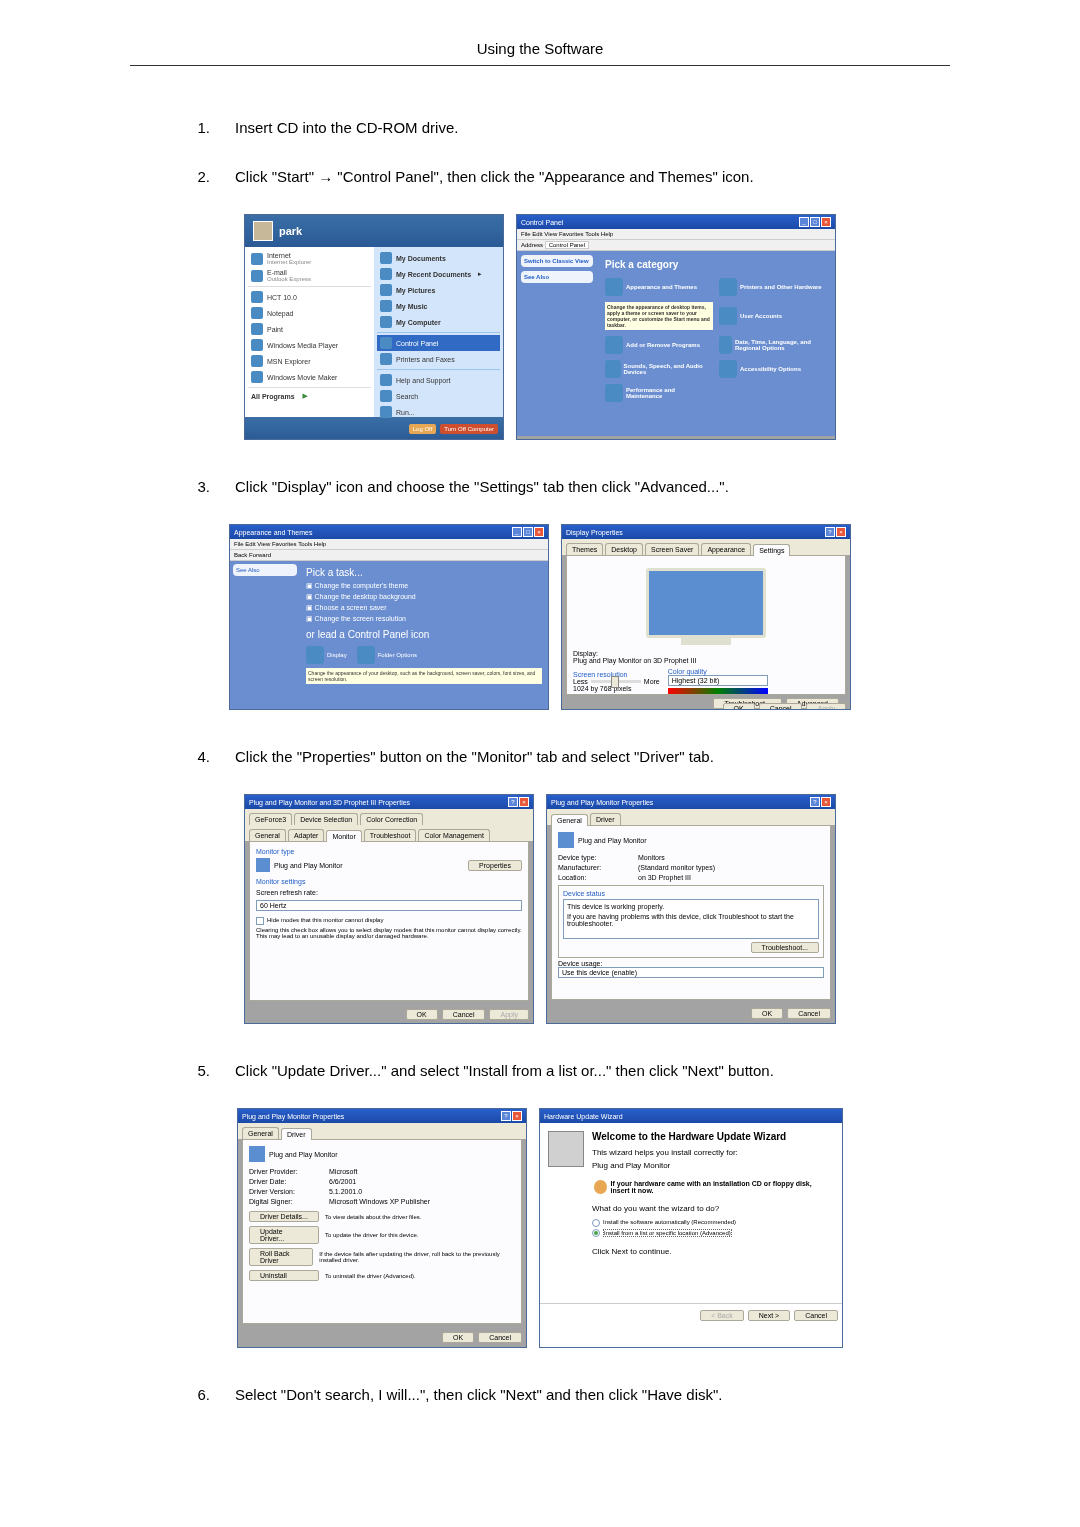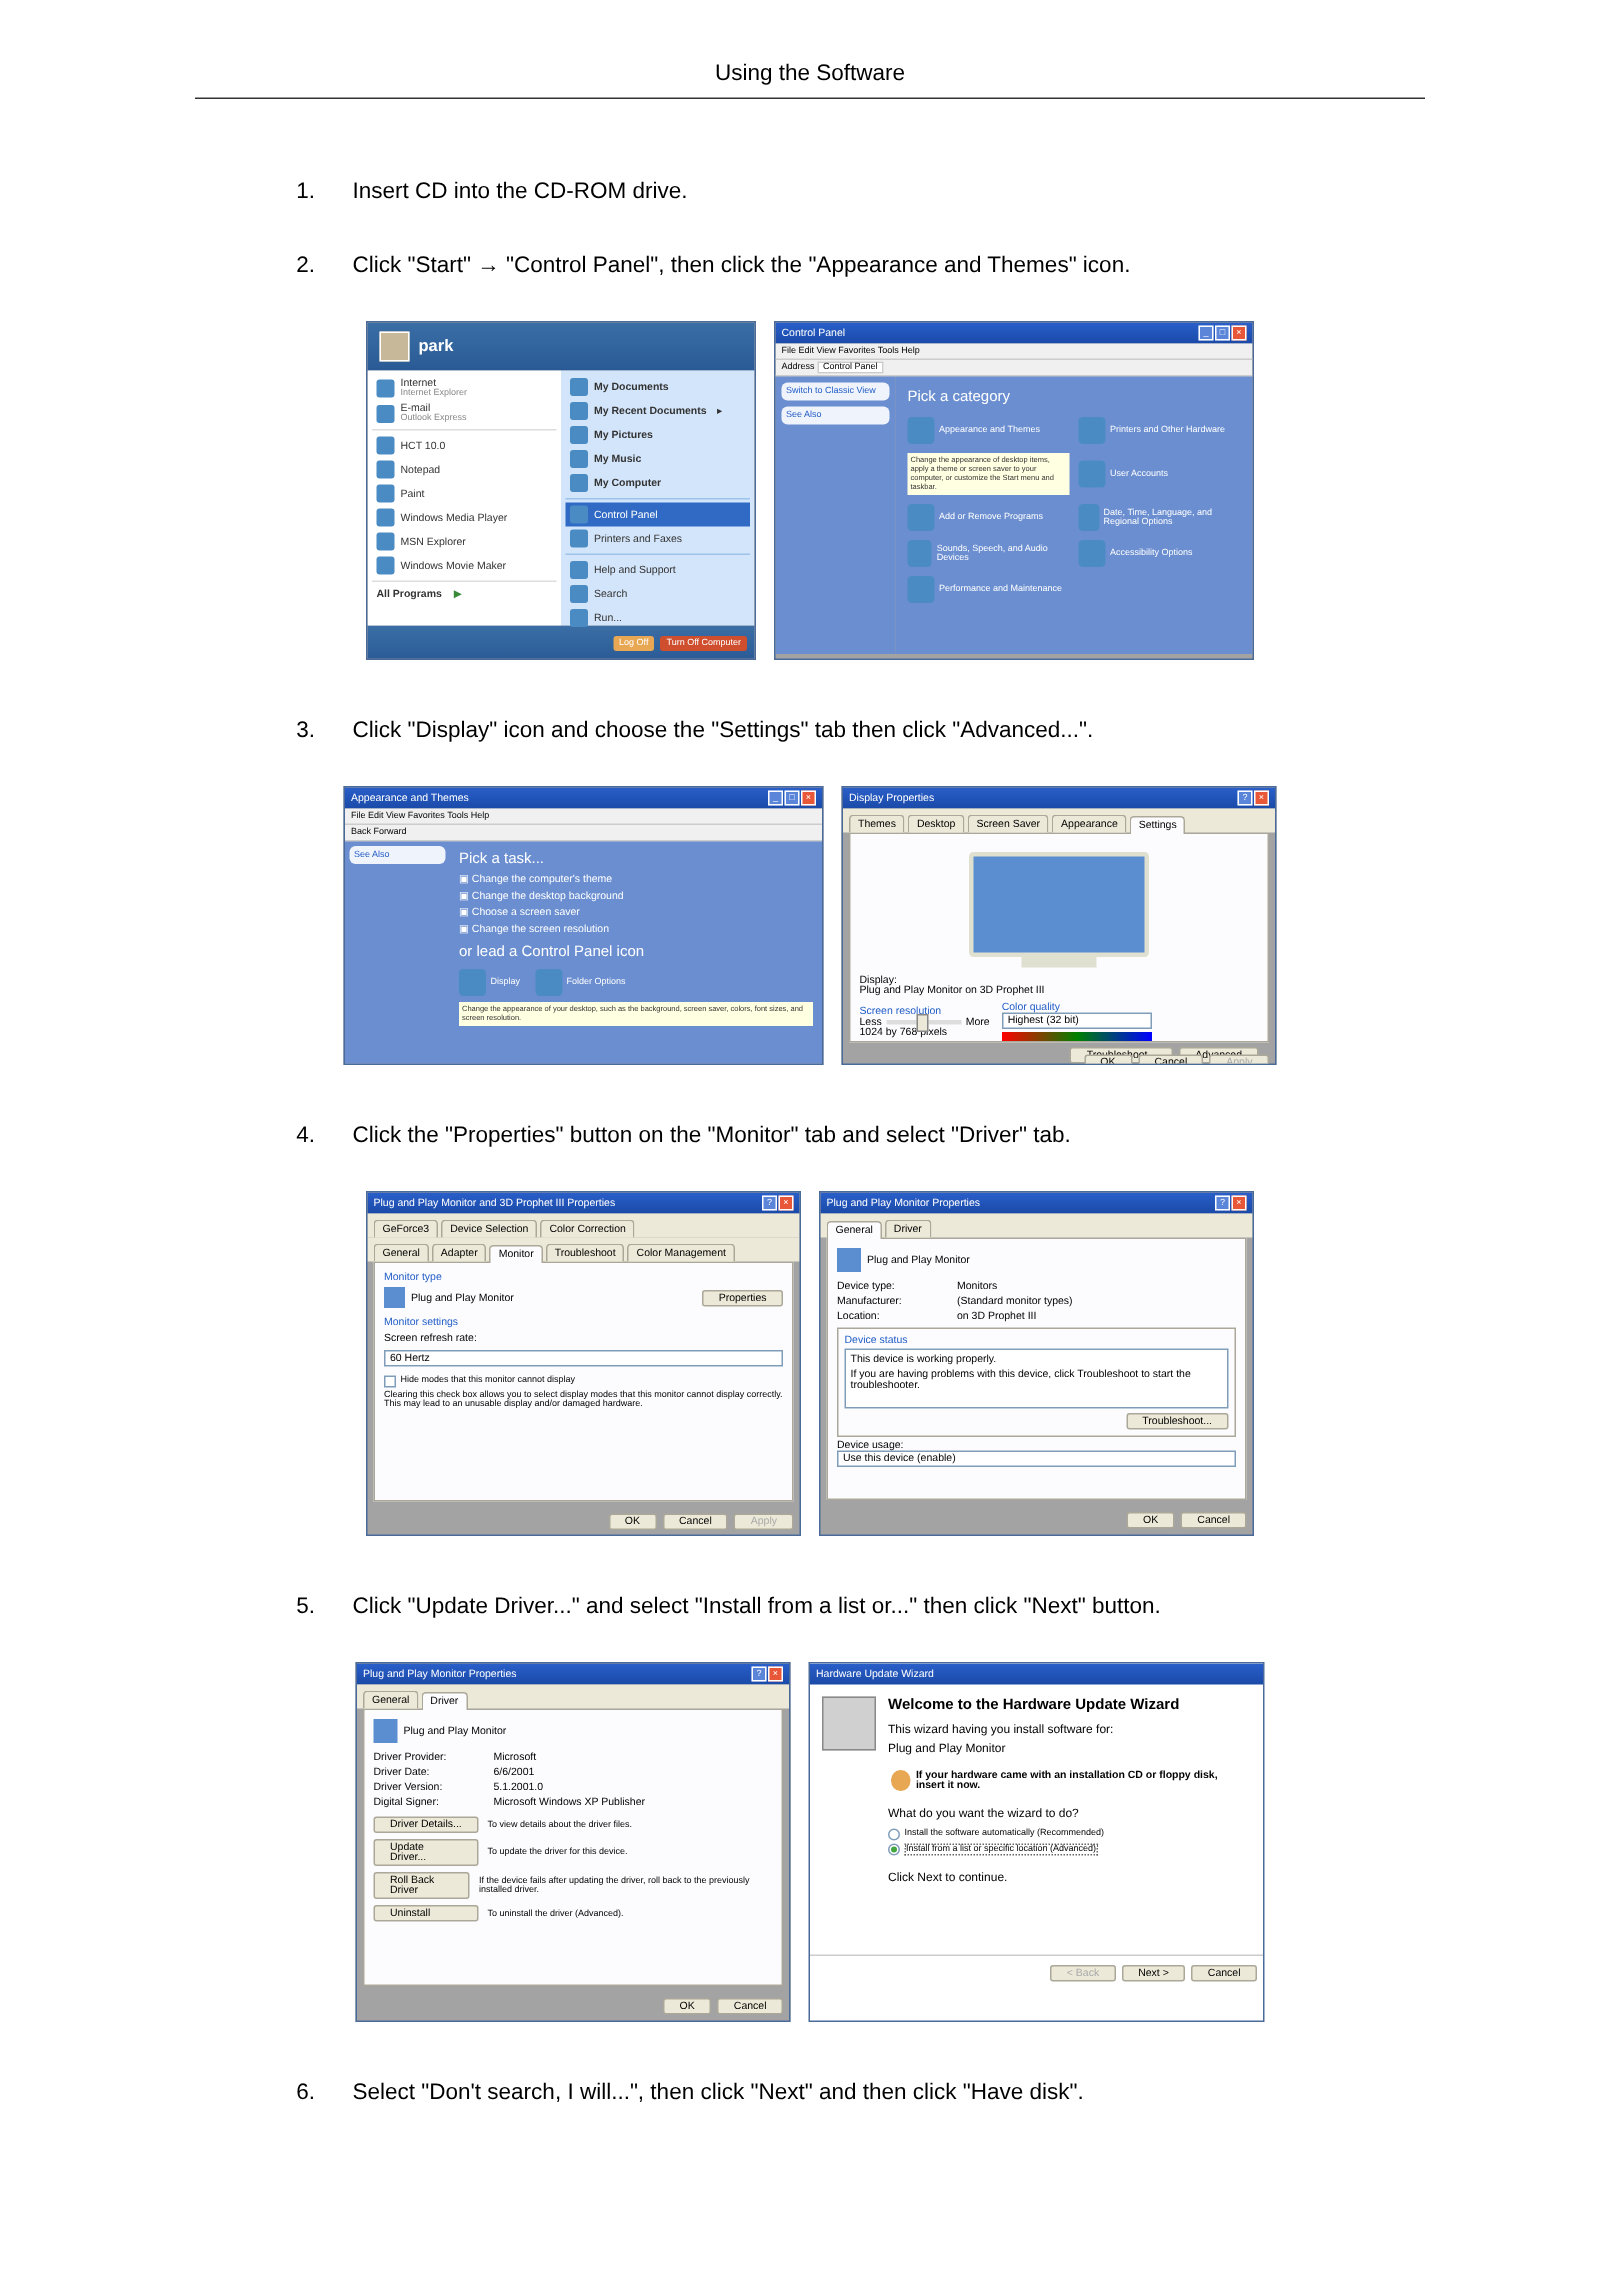--- a/index.html
+++ b/index.html
@@ -158,20 +158,21 @@
     .win-btn.close { background: #e85838; }
     .win-toolbar {
       background: #f0f0f0;
       padding: 2px 4px;
       font-size: 6px;
       border-bottom: 1px solid #ccc;
     }
     .ctrl-body {
       display: flex;
       height: 185px;
+      font-weight: bold;
     }
     .ctrl-side {
       width: 80px;
       background: #6a8ed0;
       padding: 4px;
     }
     .ctrl-side-box {
       background: #eff3fb;
       border-radius: 4px;
       padding: 3px;
@@ -845,21 +846,21 @@
   </div>
 
   <div class="mock-window wizard">
     <div class="win-titlebar">
       <span>Hardware Update Wizard</span>
     </div>
     <div class="wizard-body">
       <div class="wizard-icon"></div>
       <div class="wizard-text">
         <div class="wtitle">Welcome to the Hardware Update Wizard</div>
-        <div>This wizard having you install software for:</div>
+        <div>This wizard helps you install correctly for:</div>
         <div style="margin:4px 0">Plug and Play Monitor</div>
         <div style="display:flex;gap:4px;margin:8px 0;background:#fff;padding:2px;align-items:center">
           <div style="width:14px;height:14px;background:#e8a753;border-radius:50%"></div>
           <span style="font-weight:bold;font-size:7px">If your hardware came with an installation CD or floppy disk, insert it now.</span>
         </div>
         <div style="margin:6px 0">What do you want the wizard to do?</div>
         <div class="checkbox-row">
             <div class="radio"></div>
             <span>Install the software automatically (Recommended)</span>
           </div>

